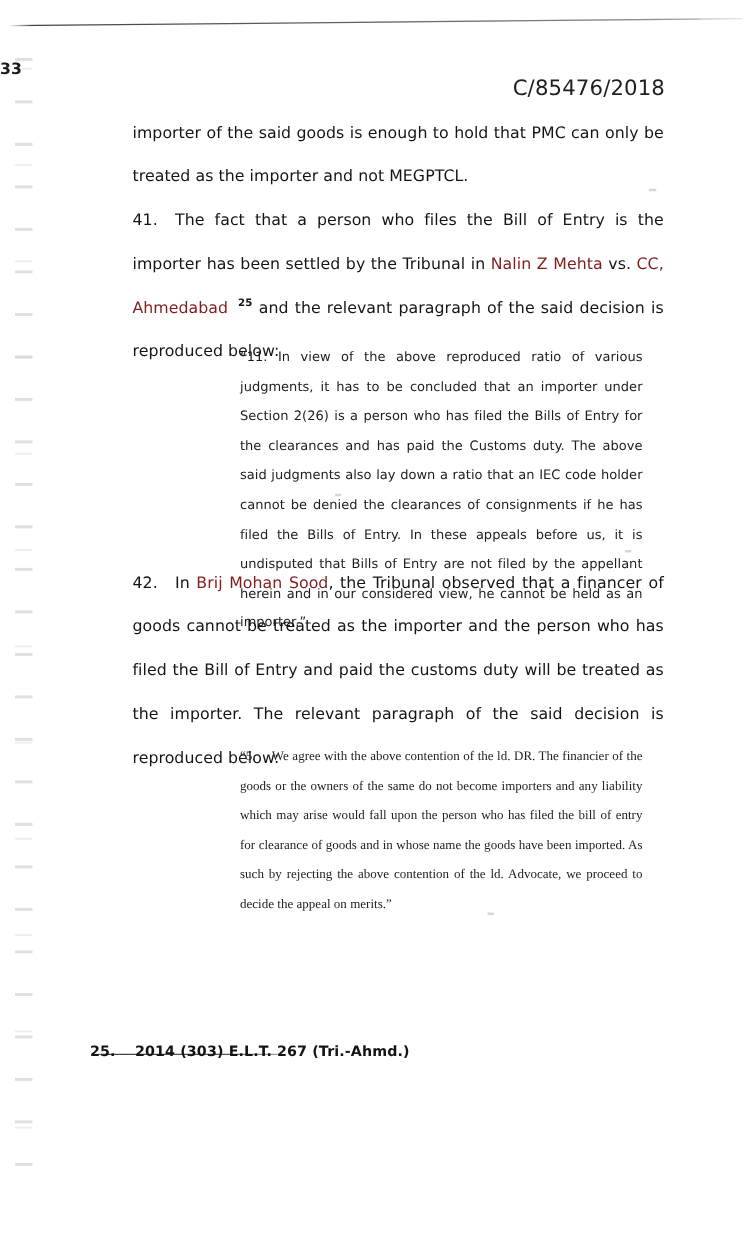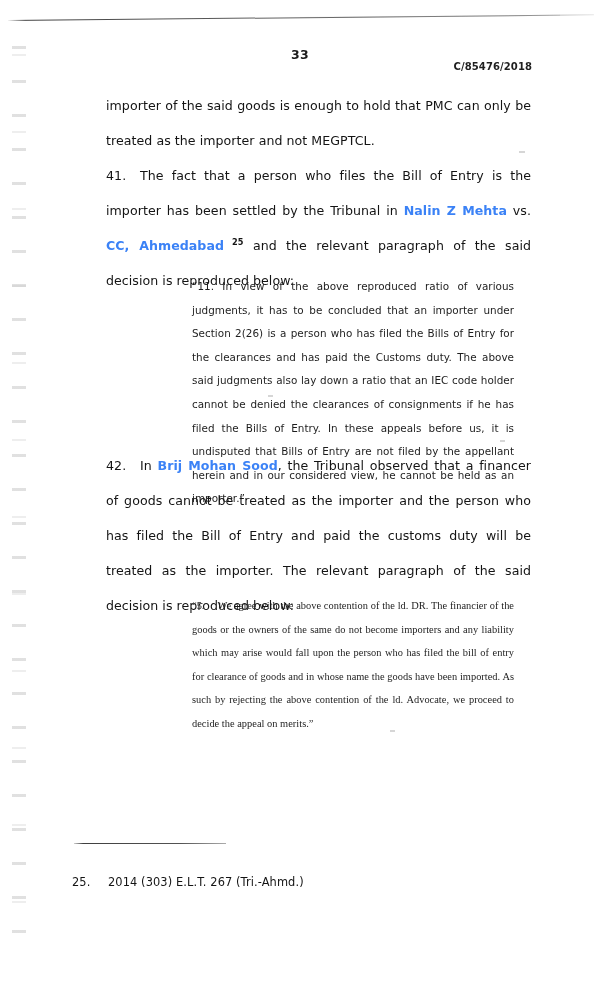--- a/index.html
+++ b/index.html
@@ -69,32 +69,32 @@
     top: 47px;
     left: 0;
     width: 600px;
     height: 40px;
   }
   .page-number {
     position: absolute;
     left: 0;
     top: 0;
     width: 600px;
-    text-align: center;
+    text-align: left;
     font-size: 12.5px;
     font-weight: bold;
     color: #1a1a1a;
     letter-spacing: 0.2px;
   }
   .case-number {
     position: absolute;
     right: 68px;
     top: 14px;
-    font-size: 10px;
-    font-weight: bold;
+    font-size: 17px;
+    font-weight: normal;
     color: #1f1f1f;
     letter-spacing: 0.1px;
   }
 
   
   .content {
     position: absolute;
     left: 106px;
     top: 88px;
     width: 425px;
@@ -106,21 +106,21 @@
     line-height: 35px;
     color: #141414;
     text-align: justify;
     text-justify: inter-word;
     letter-spacing: 0.05px;
   }
   .num {
     display: inline-block;
     min-width: 34px;
   }
-  b, strong { font-weight: bold; color: #3b82f6; }
+  b, strong { font-weight: normal; color: #7f1d1d; }
   sup {
     font-size: 8.2px;
     font-weight: bold;
     vertical-align: super;
     line-height: 0;
     padding-left: 8px;
   }
 
   
   .quote-block {
@@ -148,23 +148,23 @@
     height: 1px;
     background: linear-gradient(90deg,
         rgba(60,60,60,0.25) 0%,
         rgba(30,30,30,0.85) 6%,
         rgba(40,40,40,0.8) 70%,
         rgba(70,70,70,0.45) 100%);
   }
   .footnote {
     position: absolute;
     left: 72px;
-    top: 875px;
+    top: 834px;
     font-size: 11.4px;
-    font-weight: normal;
+    font-weight: bold;
     color: #141414;
     letter-spacing: 0.1px;
   }
   .footnote .fn-num {
     display: inline-block;
     min-width: 36px;
   }
 </style>
 </head>
 <body>

